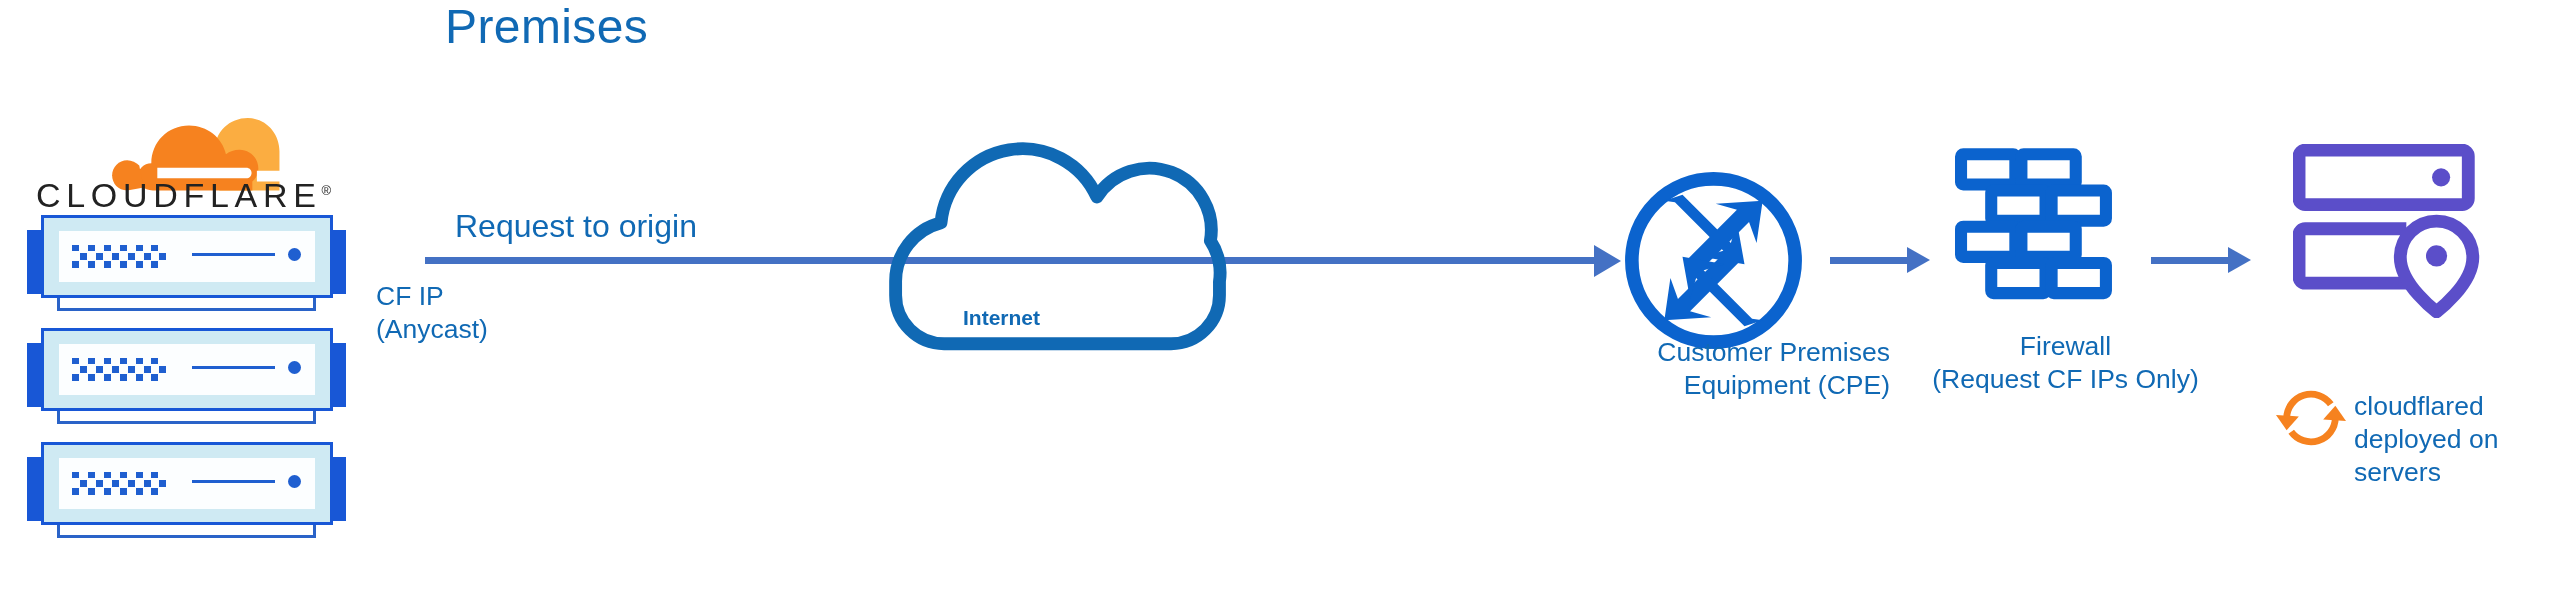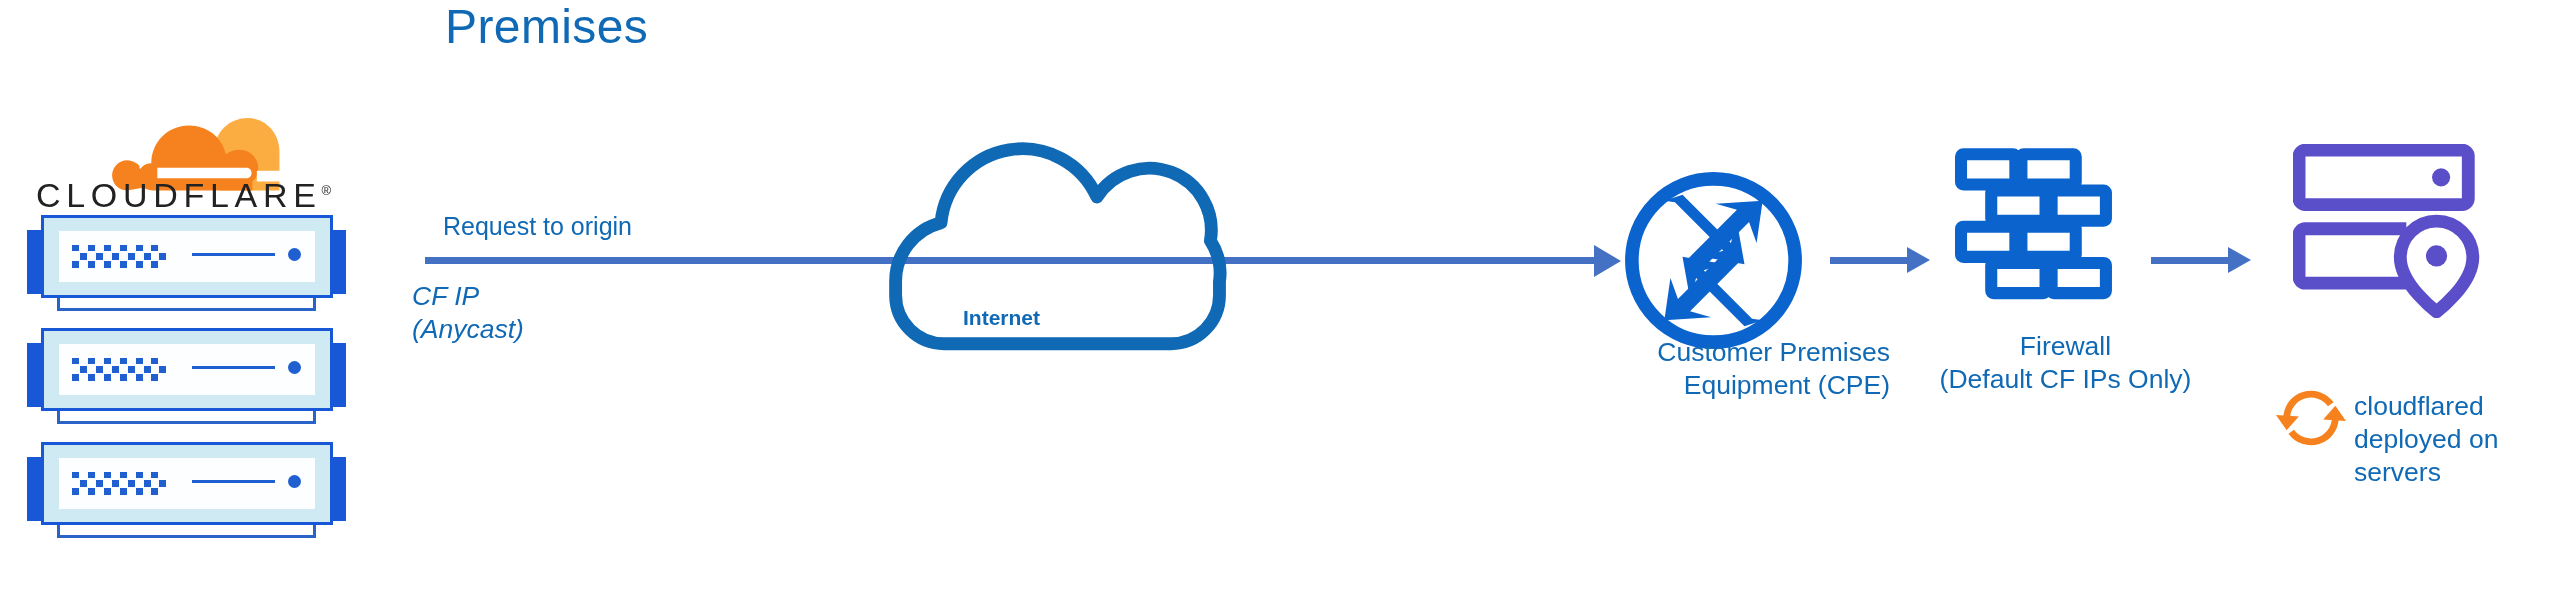--- a/index.html
+++ b/index.html
@@ -132,28 +132,27 @@
   }
 
   
   .label {
     color: #1069b4;
     font-size: 26.5px;
     line-height: 33px;
     white-space: pre-line;
   }
   #label-request-to-origin {
-    left: 443px;
+    left: 455px;
     top: 210px;
-    font-size: 25px;
+    font-size: 32px;
   }
   #label-cf-ip {
-    left: 412px;
+    left: 376px;
     top: 280px;
-    font-style: italic;
   }
   #label-internet {
     left: 963px;
     top: 301px;
     font-size: 21px;
     font-weight: bold;
   }
   #label-cpe {
     left: 1565px;
     top: 336px;
@@ -440,21 +439,21 @@
 
   <div class="abs label" id="label-cf-ip">CF IP
 (Anycast)</div>
 
   <div class="abs label" id="label-internet">Internet</div>
 
   <div class="abs label" id="label-cpe">Customer Premises
 Equipment (CPE)</div>
 
   <div class="abs label" id="label-firewall">Firewall
-(Default CF IPs Only)</div>
+(Request CF IPs Only)</div>
 
 
   <div class="abs label" id="label-cloudflared">cloudflared
 deployed on
 servers</div>
 
 </div>
 
 
 </body></html>

